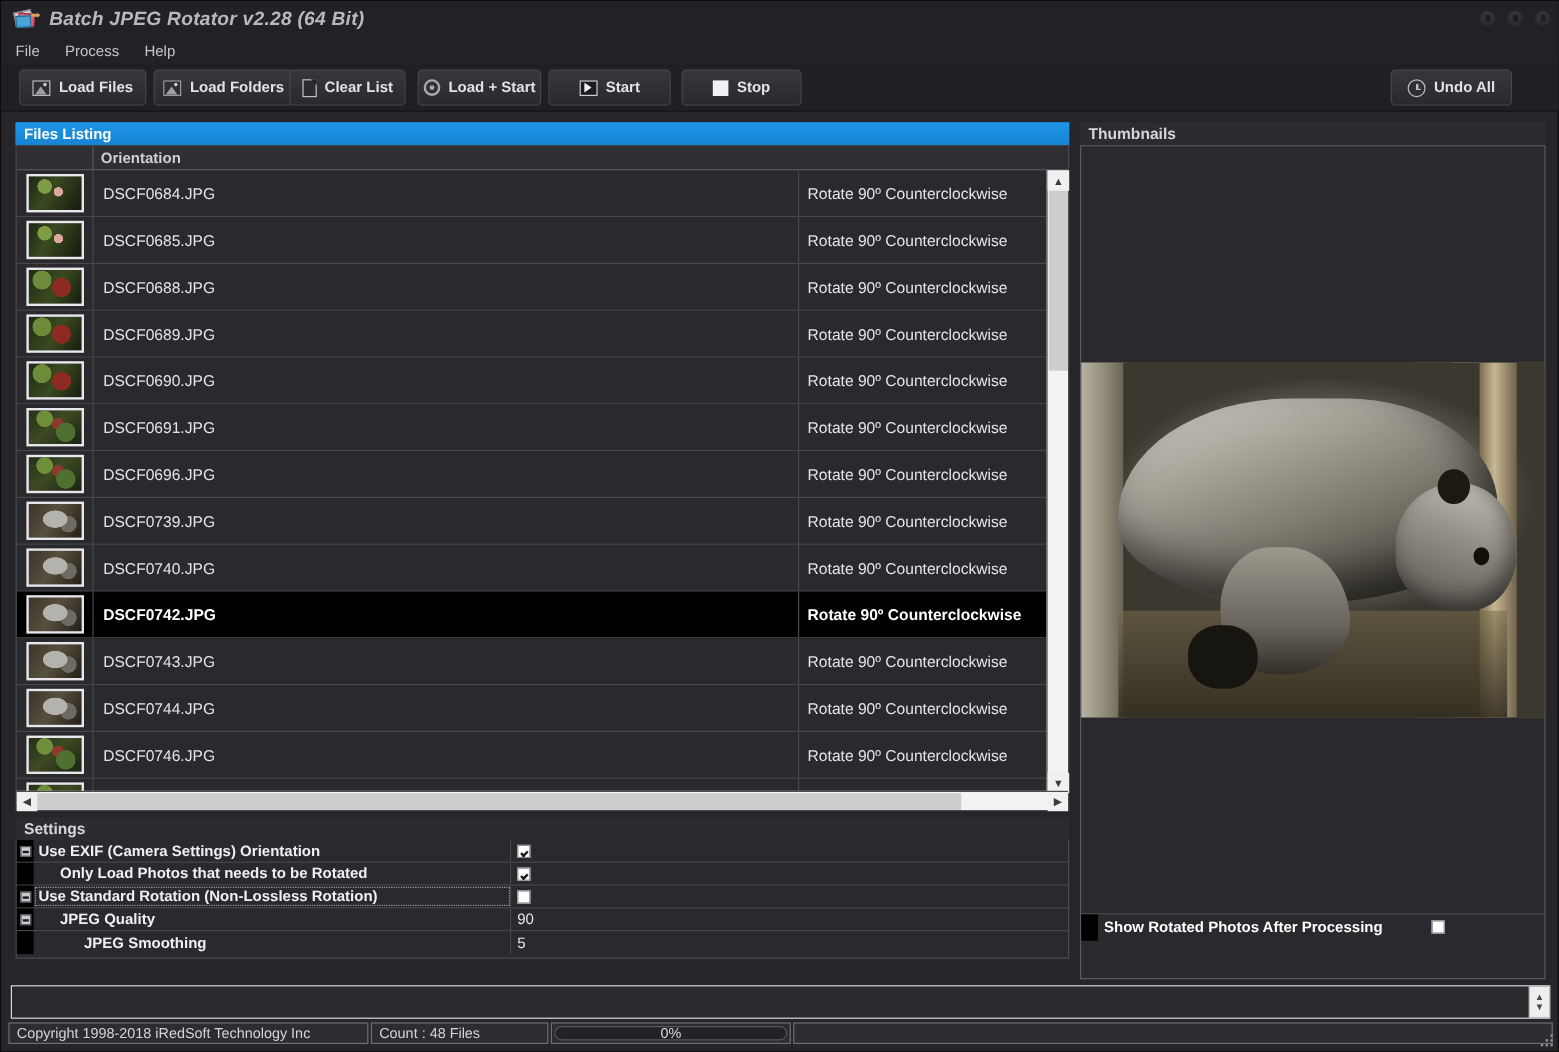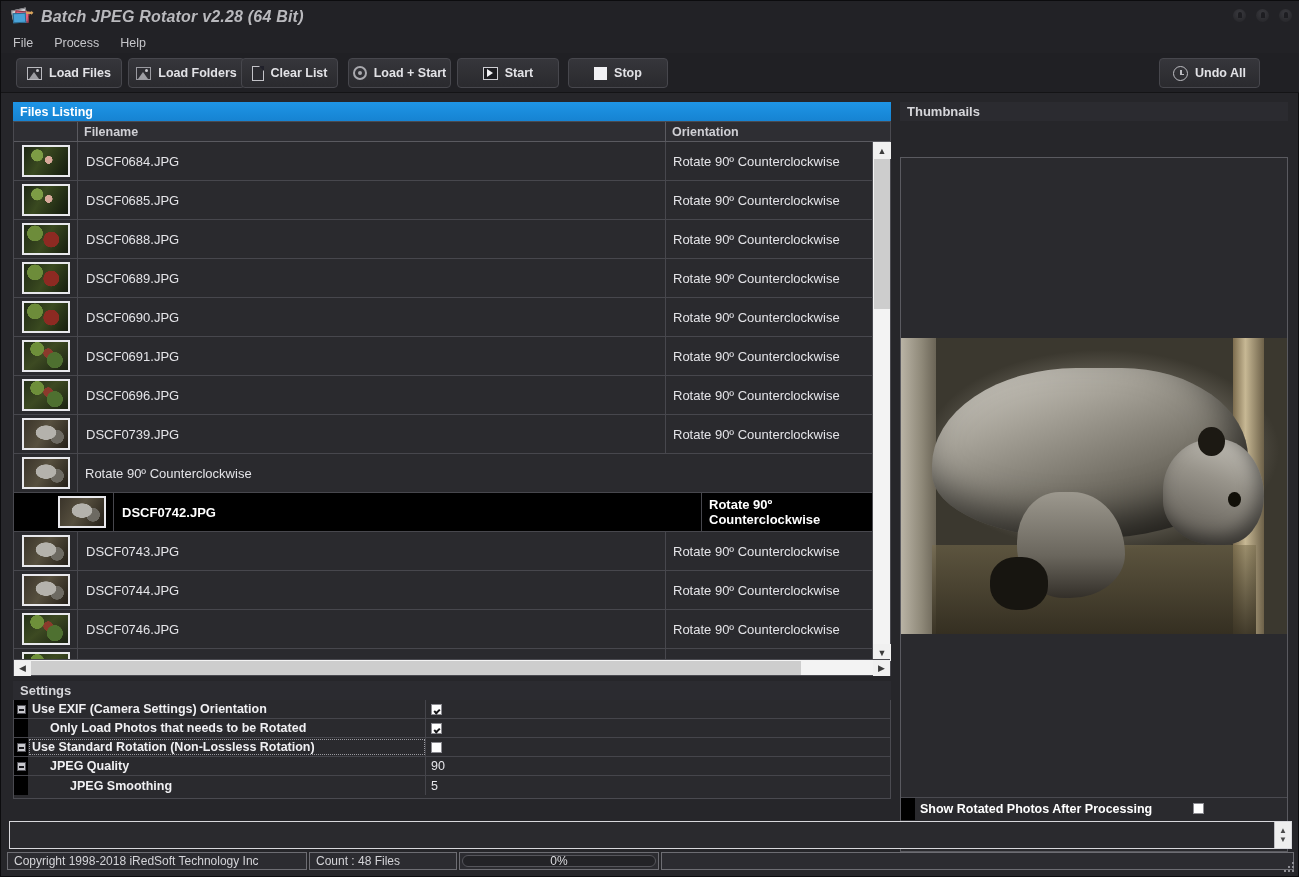--- a/index.html
+++ b/index.html
@@ -146,21 +146,21 @@
   .fl-header .hcell.orientcol { flex: 1; border-right: none; }
 
   .fl-body {
     position: absolute; left: 0; top: 20px; width: 858px; height: 519px;
     overflow: hidden;
   }
   .row {
     display: flex; height: 39px; align-items: center;
     border-bottom: 1px solid #47474d; background: #2a2a2e;
   }
-  .row.selected { background: #000000; padding-left: 36px; }
+  .row.selected { background: #000000; }
   .row .thumb-cell {
     width: 64px; height: 100%; display: flex; align-items: center; justify-content: center;
     border-right: 1px solid #47474d;
   }
   .tn {
     width: 48px; height: 32px; border: 2px solid #e8e8ec;
     background-size: cover; background-position: center;
     flex: 0 0 auto;
   }
   .tn.leaf {
@@ -270,21 +270,21 @@
   }
   .cbox.checked::after {
     content:""; position:absolute; left:2px; top:4px; width:4px; height:2px;
     border-left: 2px solid #17171a; border-bottom: 2px solid #17171a;
     transform: rotate(-45deg);
   }
 
   
   .thumbs-wrap {
     position: absolute; left: 899px; top: 120px; width: 388px; height: 695px;
-    background: #2a2a2e; border: 1px solid #5a5a60; margin-top: 36px;
+    background: #2a2a2e; border: 1px solid #5a5a60;
   }
   .preview-img {
     position: absolute; left: 0; top: 180px; width: 386px; height: 296px;
     background:
       radial-gradient(ellipse 46% 34% at 52% 38%, #b9b6ae 0%, #8d8a80 45%, #5c584e 75%, #3b382f 100%),
       linear-gradient(90deg,
         #b7b2a6 0 7%, #8a8375 7% 10%,
         #3a3128 10% 72%,
         #7d6f55 72% 80%,
         #c3b392 80% 86%,
@@ -443,21 +443,20 @@
     </div>
   </div>
 
   <div class="panel-hdr-blue" style="left:12px; top:101px; width:878px;">
     <span>Files Listing</span>
   </div>
 
   <div class="filelist-wrap">
     <div class="fl-header">
       <div class="hcell thumbcol"></div>
-      <div class="hcell namecol">Filename</div>
       <div class="hcell orientcol">Orientation</div>
     </div>
 
     <div class="fl-body">
       <div class="row">
         <div class="thumb-cell">
             <div class="tn bird"></div>
           </div>
         <div class="name-cell">DSCF0684.JPG</div>
         <div class="orient-cell">Rotate 90º Counterclockwise</div>
@@ -508,20 +507,21 @@
         <div class="thumb-cell">
             <div class="tn ape"></div>
           </div>
         <div class="name-cell">DSCF0739.JPG</div>
         <div class="orient-cell">Rotate 90º Counterclockwise</div>
       </div>
       <div class="row">
         <div class="thumb-cell">
             <div class="tn ape"></div>
           </div>
+        <div class="name-cell">DSCF0740.JPG</div>
         <div class="orient-cell">Rotate 90º Counterclockwise</div>
       </div>
       <div class="row selected">
         <div class="thumb-cell">
             <div class="tn ape"></div>
           </div>
         <div class="name-cell">DSCF0742.JPG</div>
         <div class="orient-cell">Rotate 90º Counterclockwise</div>
       </div>
       <div class="row">

